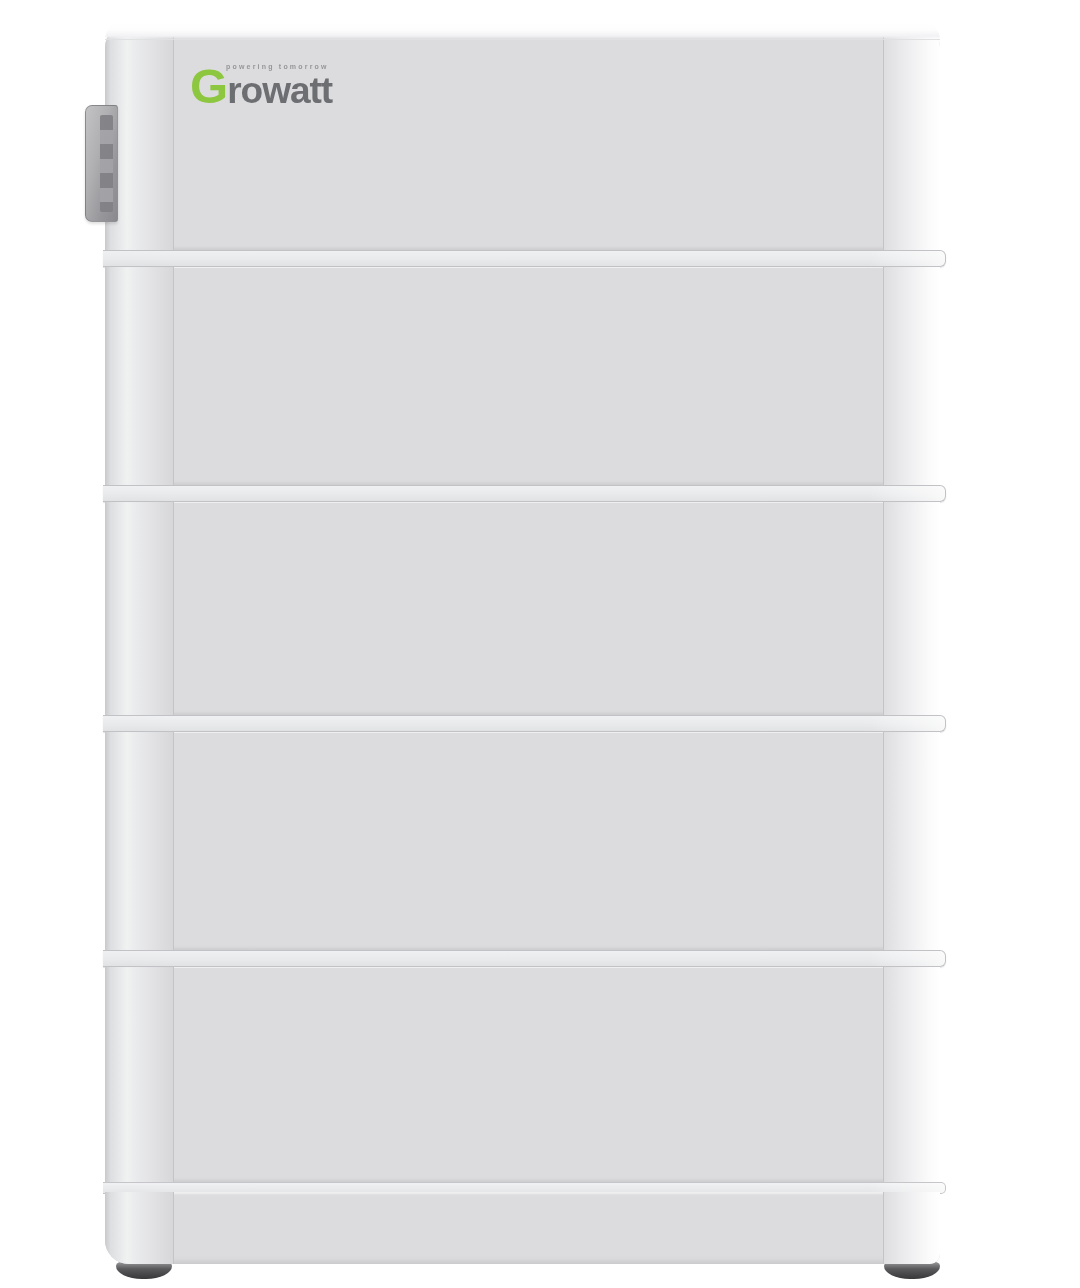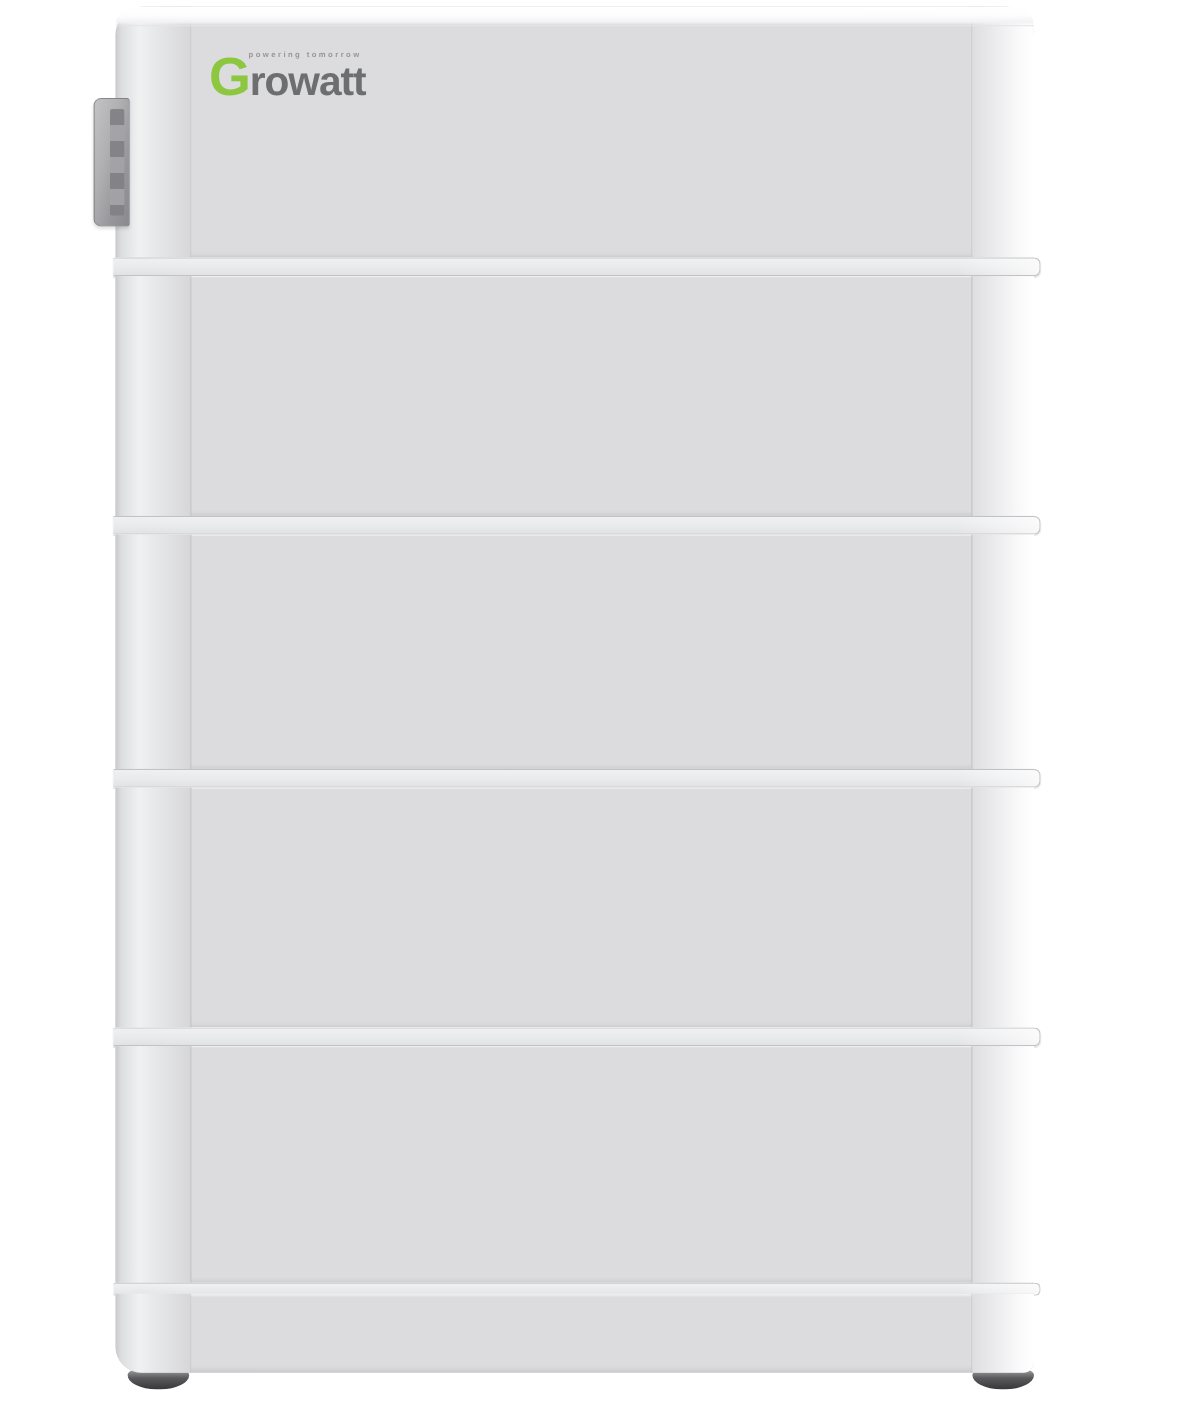--- a/index.html
+++ b/index.html
@@ -3,21 +3,21 @@
 <meta charset="utf-8">
 <style>
   html,body { margin:0; padding:0; background:#fff; }
   .stage {
     position:relative; width:1080px; height:1288px;
     background:var(--background,#ffffff); overflow:hidden;
     font-family:"Liberation Sans", sans-serif;
   }
 
   
-  .device { position:absolute; left:103px; top:6px; width:844px; height:1242px;text-decoration:underline; }
+  .device { position:absolute; left:103px; top:22px; width:844px; height:1242px;text-decoration:underline; }
 
   
   .module {
     position:absolute; left:2px; width:835px; z-index:1;
     background:var(--body,#dcdcde);
     box-shadow: inset 0 1px 0 rgba(255,255,255,.55), inset 0 -2px 3px rgba(168,168,174,.28);
   }
   
   .module::before {
     content:""; position:absolute; left:0; top:0; bottom:0; width:68px;

